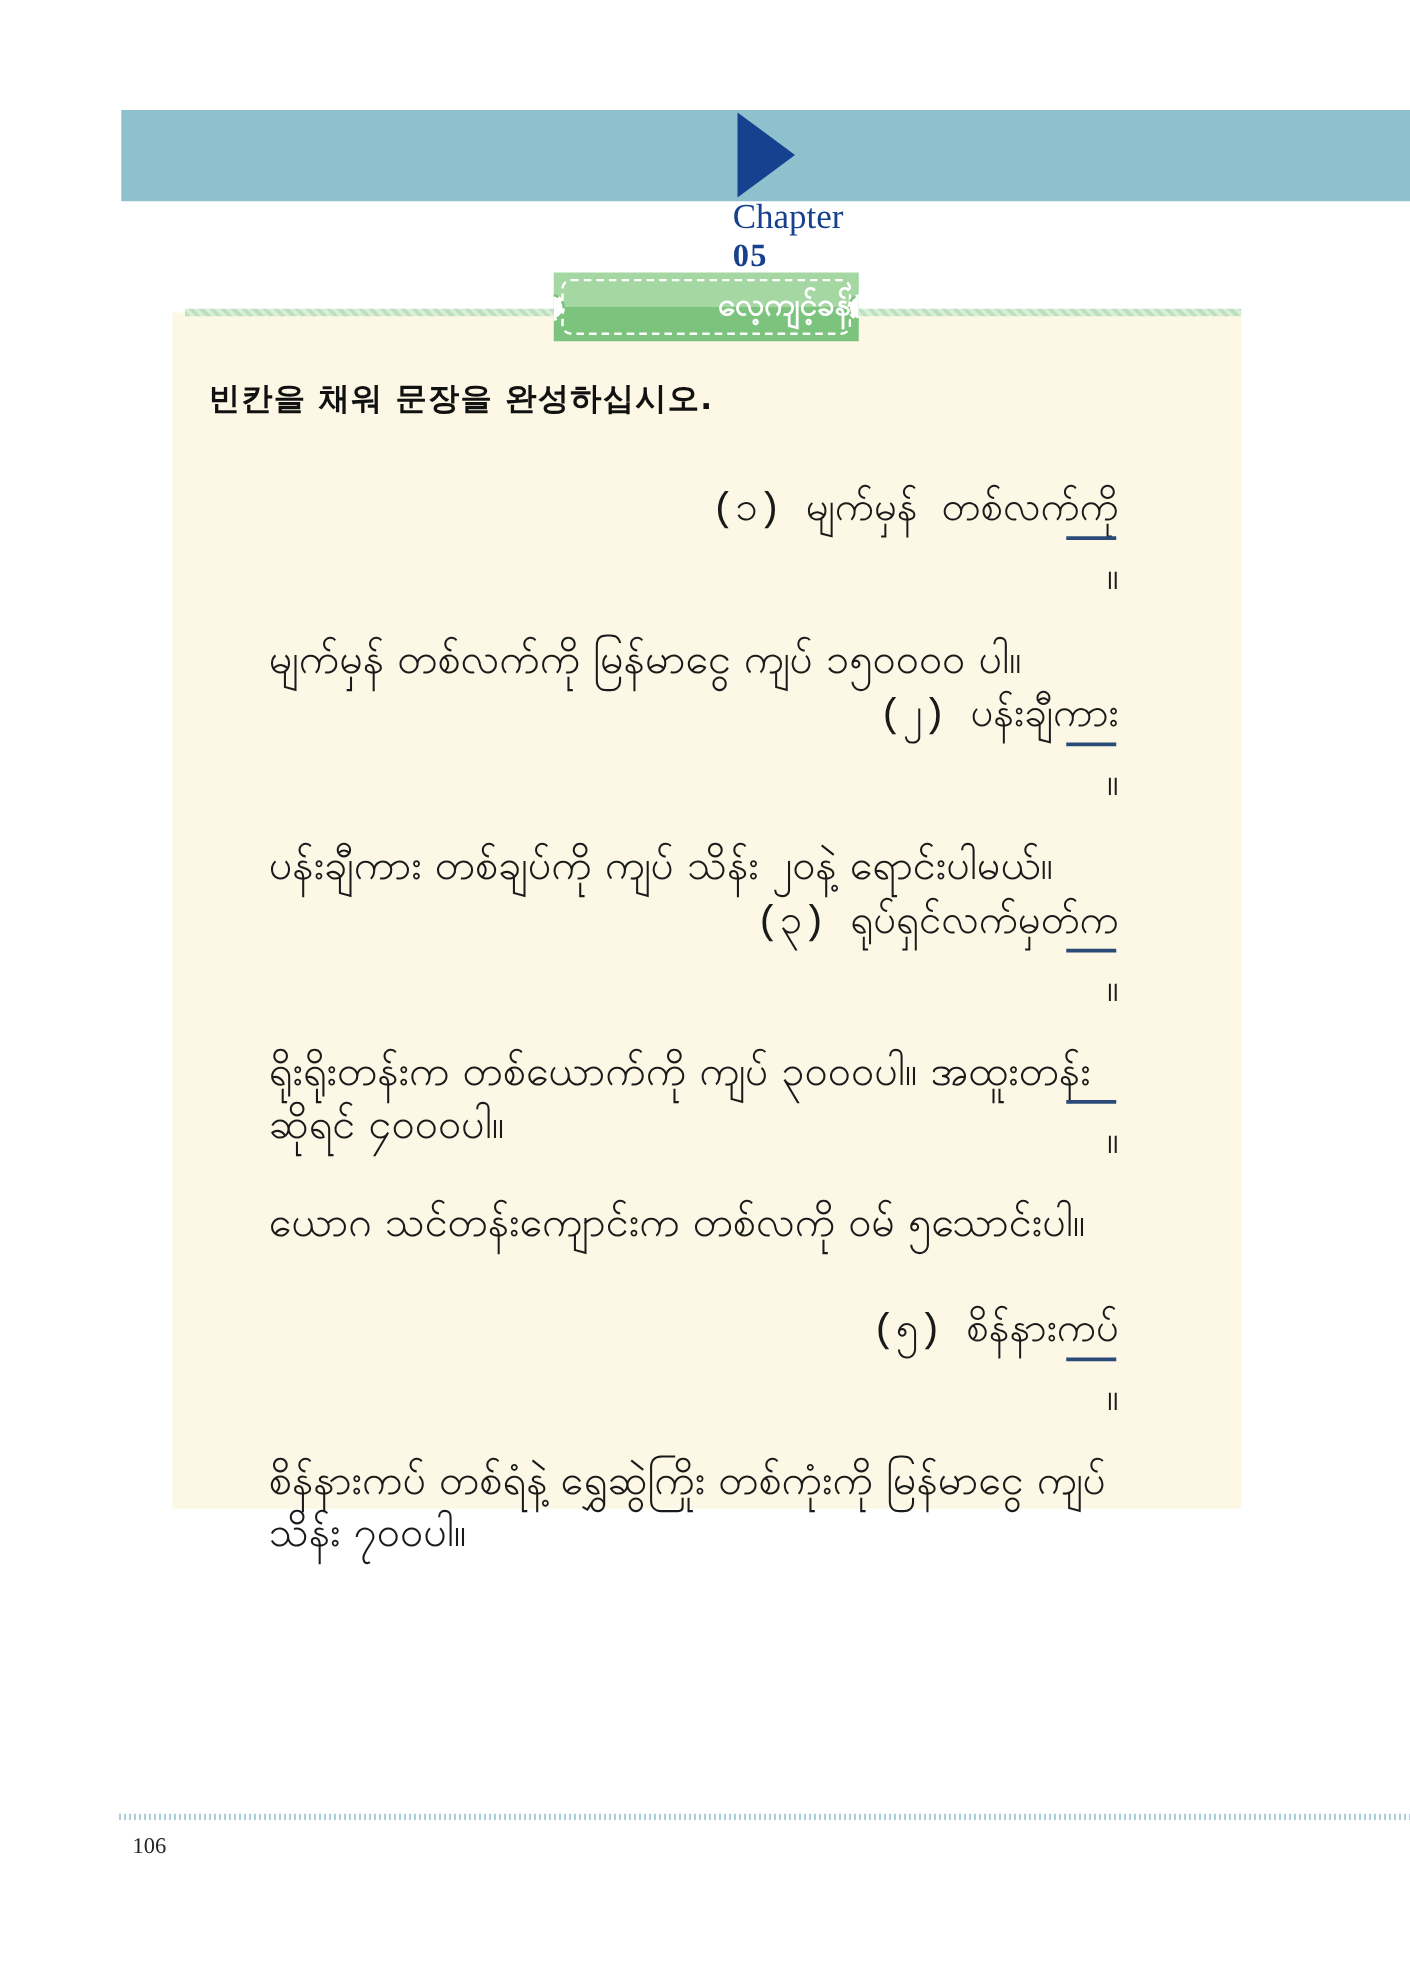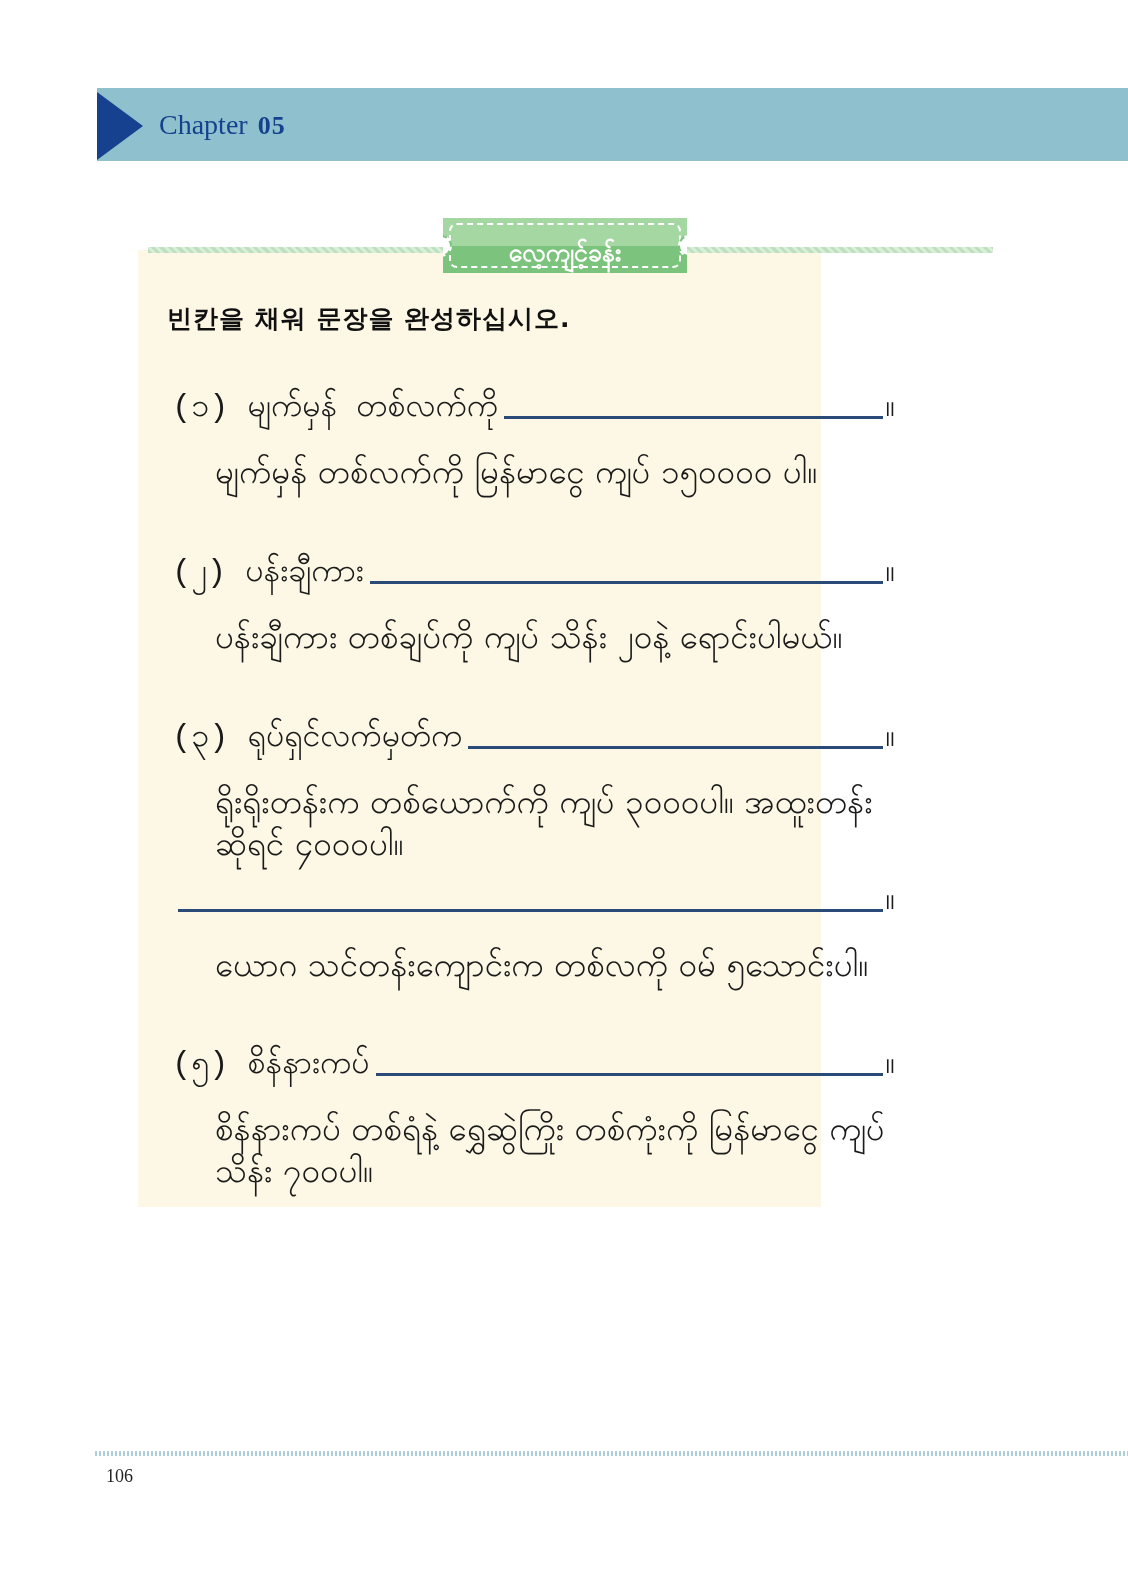--- a/index.html
+++ b/index.html
@@ -1,15 +1,15 @@
 <!DOCTYPE html>
 <html><head>
 <meta charset="utf-8">
 <style>
-  * { margin: 0; padding: 0; box-sizing: border-box; }
+  * { margin: 0; padding: 0; box-sizing: border-box; flex-direction: column; }
   html, body { background: #ffffff; }
   body {
     width: 1128px; height: 1571px;
     position: relative;
     font-family: "DejaVu Sans", "Liberation Sans", sans-serif;
     color: #1a1a1a;
     overflow: hidden;
   }
 
   
@@ -88,21 +88,21 @@
     font-size: 25px;
     font-weight: bold;
     text-align: center;
     z-index: 1;
   }
 
   
   .worksheet {
     position: absolute;
     left: 138px; top: 250px;
-    width: 683px; height: 957px;
+    width: 855px; height: 957px;
     background: #fdf8e5;
     z-index: 1;
   }
   .instruction {
     position: absolute;
     left: 29px; top: 52px;
     font-size: 25px;
     font-weight: bold;
     color: #111111;
     letter-spacing: 1px;

